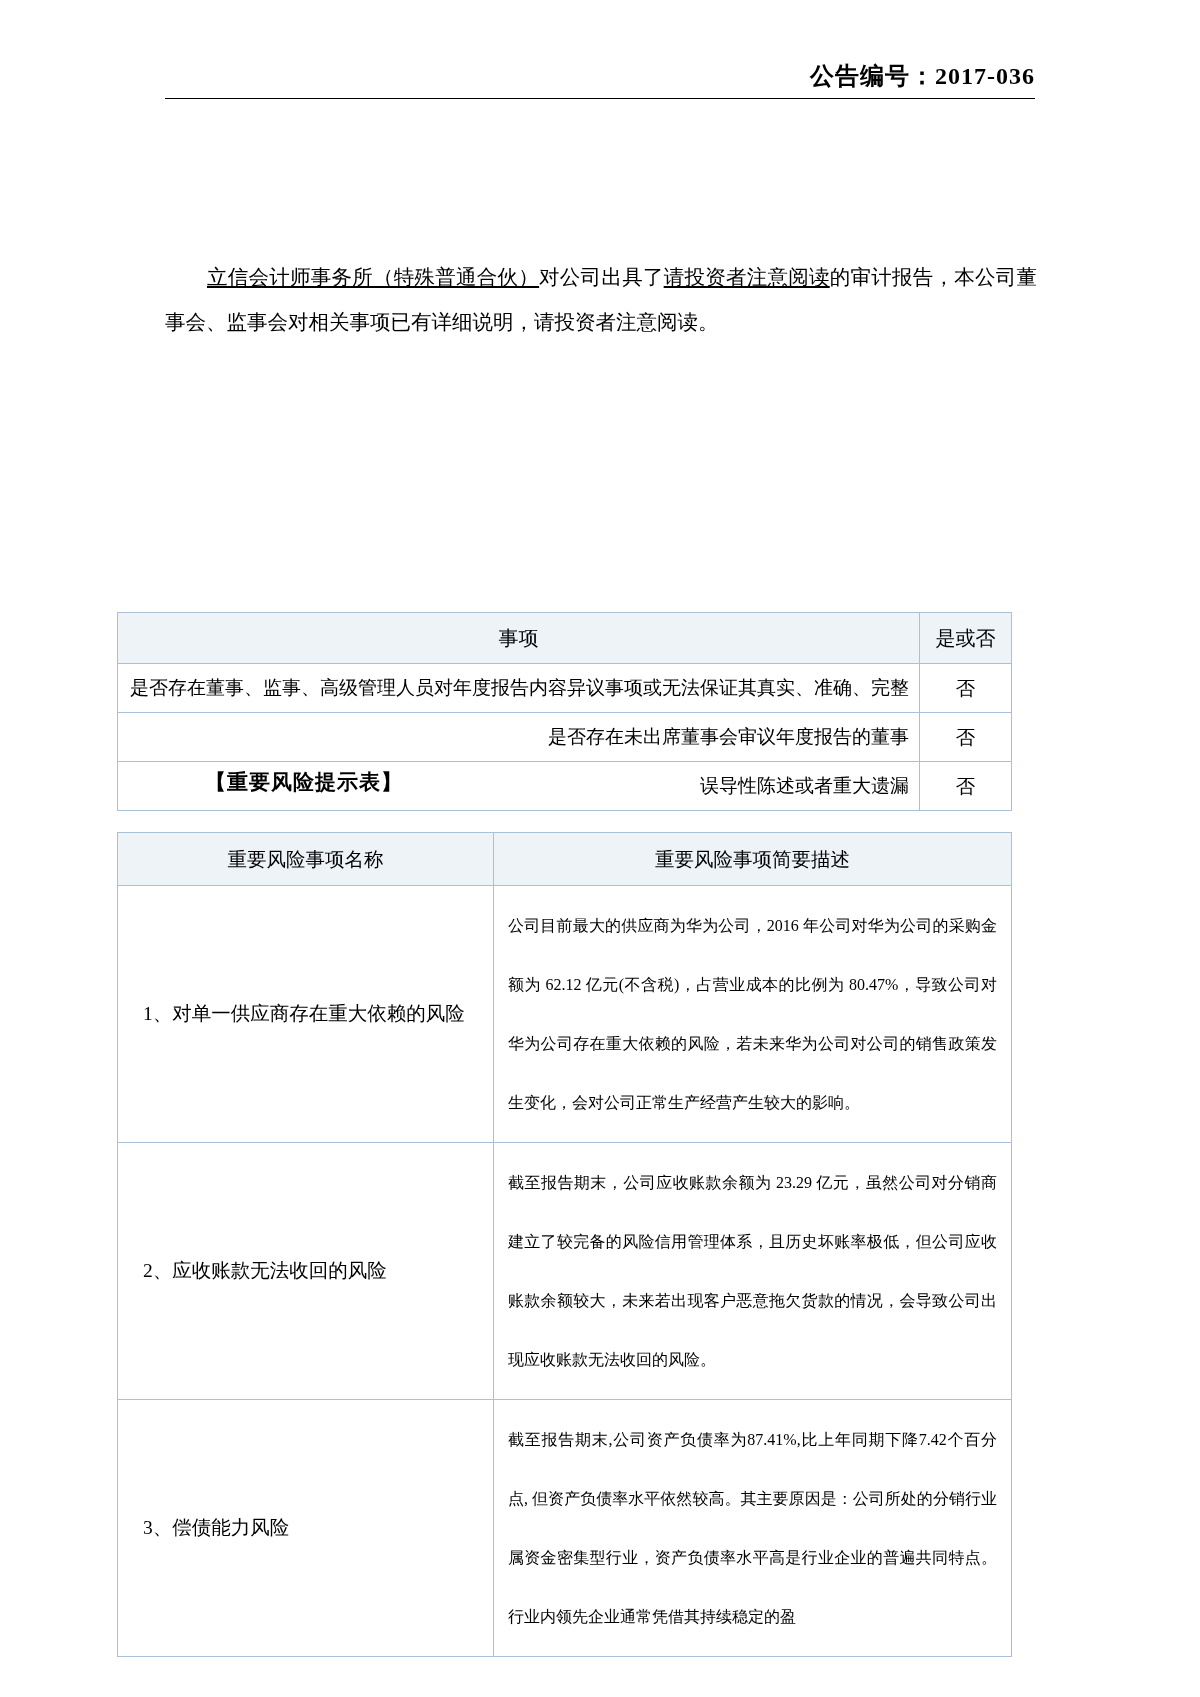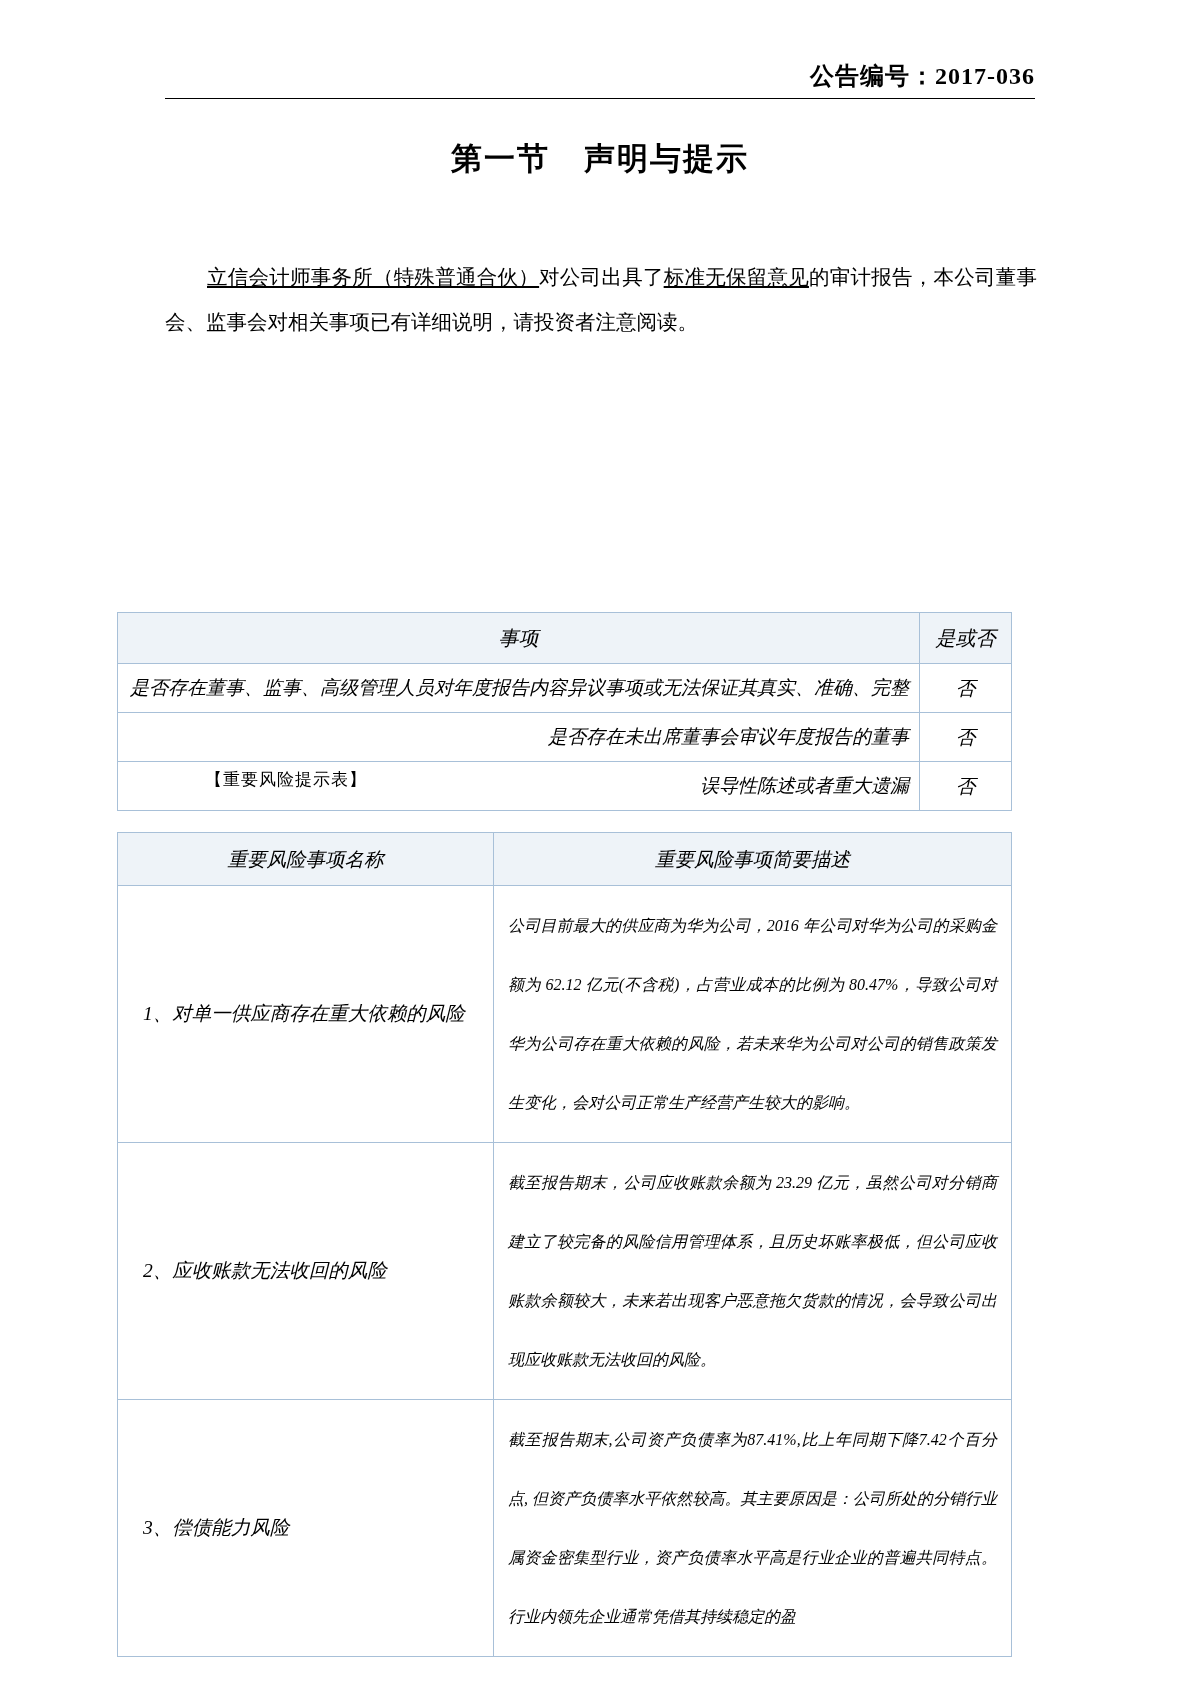--- a/index.html
+++ b/index.html
@@ -71,21 +71,20 @@
   .para b {
     font-weight: bold;
   }
   .u {
     text-decoration: underline;
   }
   table.doc-table {
     border-collapse: collapse;
     width: 100%;
     font-size: 19px;
-    font-style: italic;
   }
   table.doc-table td, table.doc-table th {
     border: 1px solid #a8c0d8;
     padding: 8px 10px;
     vertical-align: middle;
     font-weight: normal;
   }
   .tbl1 {
     position: absolute;
     top: 612px;
@@ -106,22 +105,22 @@
   }
   .tbl1 td.yn {
     text-align: center;
     width: 98px;
     font-size: 19.5px;
   }
   .risk-heading {
     position: absolute;
     top: 768px;
     left: 205px;
-    font-size: 17px;
-    font-weight: normal;
+    font-size: 21px;
+    font-weight: bold;
     letter-spacing: 1px;
   }
   .tbl2 {
     position: absolute;
     top: 812px;
     left: 117px;
     width: 895px;
     margin-top: 20px;
   }
   .tbl2 th {
@@ -151,26 +150,23 @@
 </head>
 <body>
 
 <div class="page">
 
   <div class="header">
     <div class="header-line">公告编号：2017-036</div>
     <div class="header-rule"></div>
   </div>
 
-  <div class="title">
-    <span>第一节</span><span class="gap"></span><span>声明与提示</span>
-  </div>
 
   <div class="body-text">
-    <p class="para"><span class="u">立信会计师事务所（特殊普通合伙）</span><span>对公司出具了</span><span class="u">标准无保留意见</span><span>的审计报告，本公司董事会、监事会对相关事项已有详细说明，请投资者注意阅读。</span></p>
+    <p class="para"><span class="u">立信会计师事务所（特殊普通合伙）</span><span>对公司出具了</span><span class="u">请投资者注意阅读</span><span>的审计报告，本公司董事会、监事会对相关事项已有详细说明，请投资者注意阅读。</span></p>
   </div>
 
   <div class="tbl1">
     <table class="doc-table">
       <thead>
         <tr>
           <th>事项</th>
           <th style="width:98px">是或否</th>
         </tr>
       </thead>

